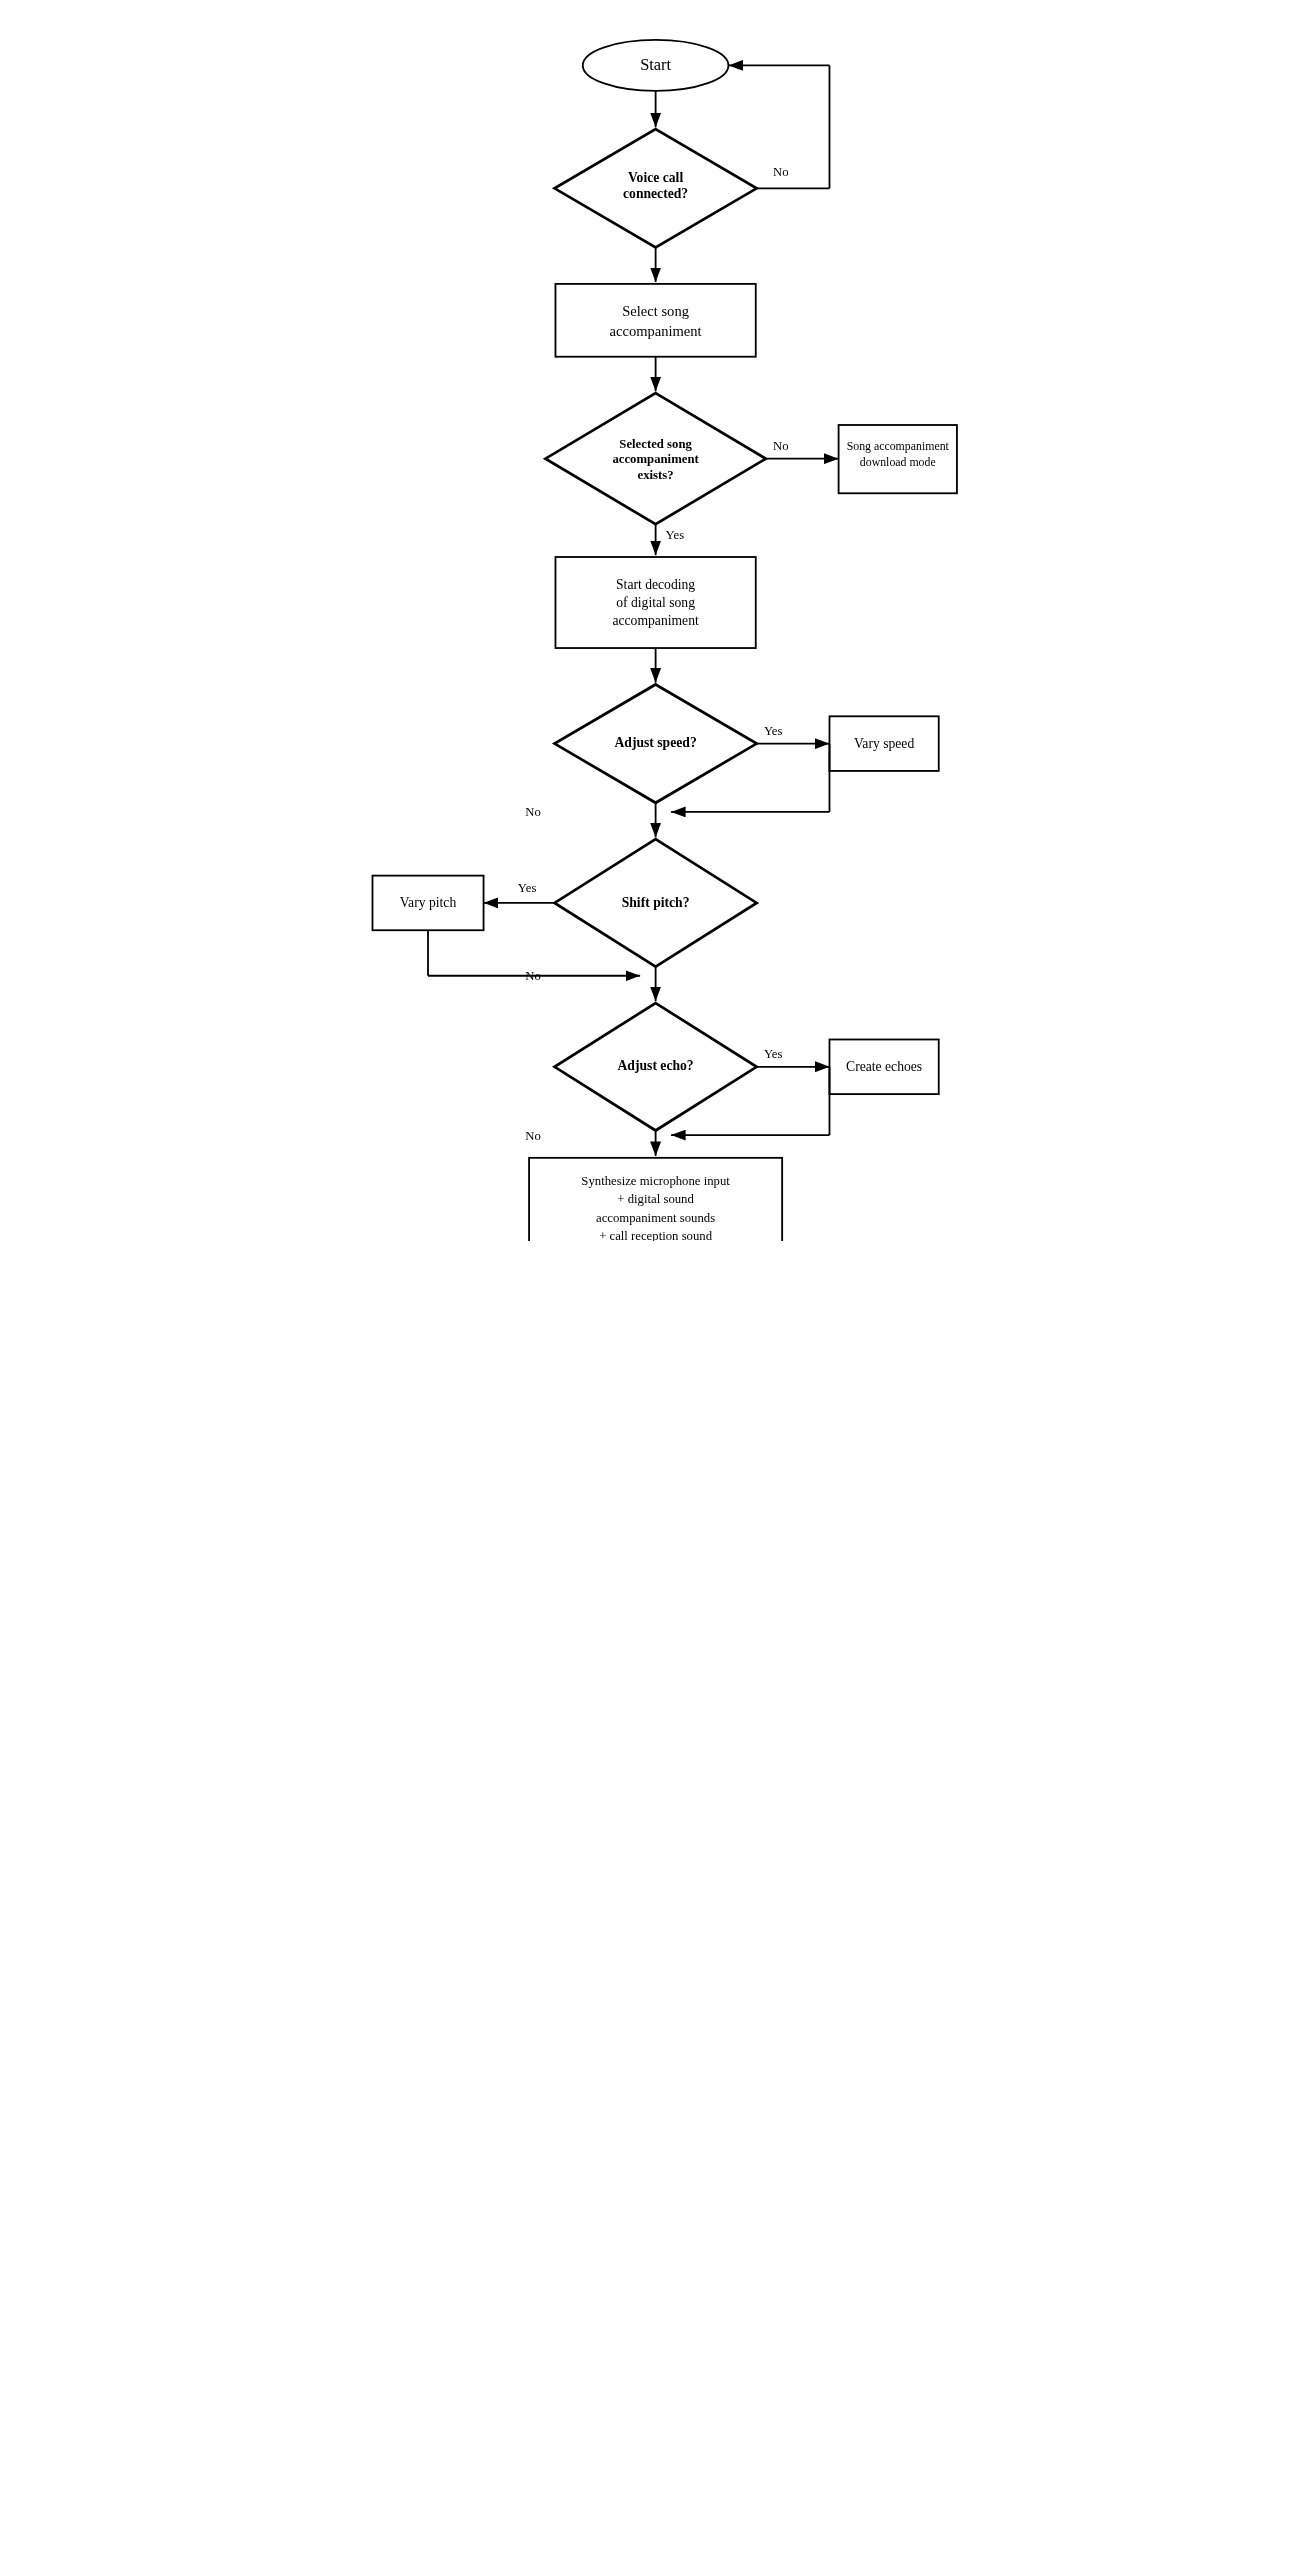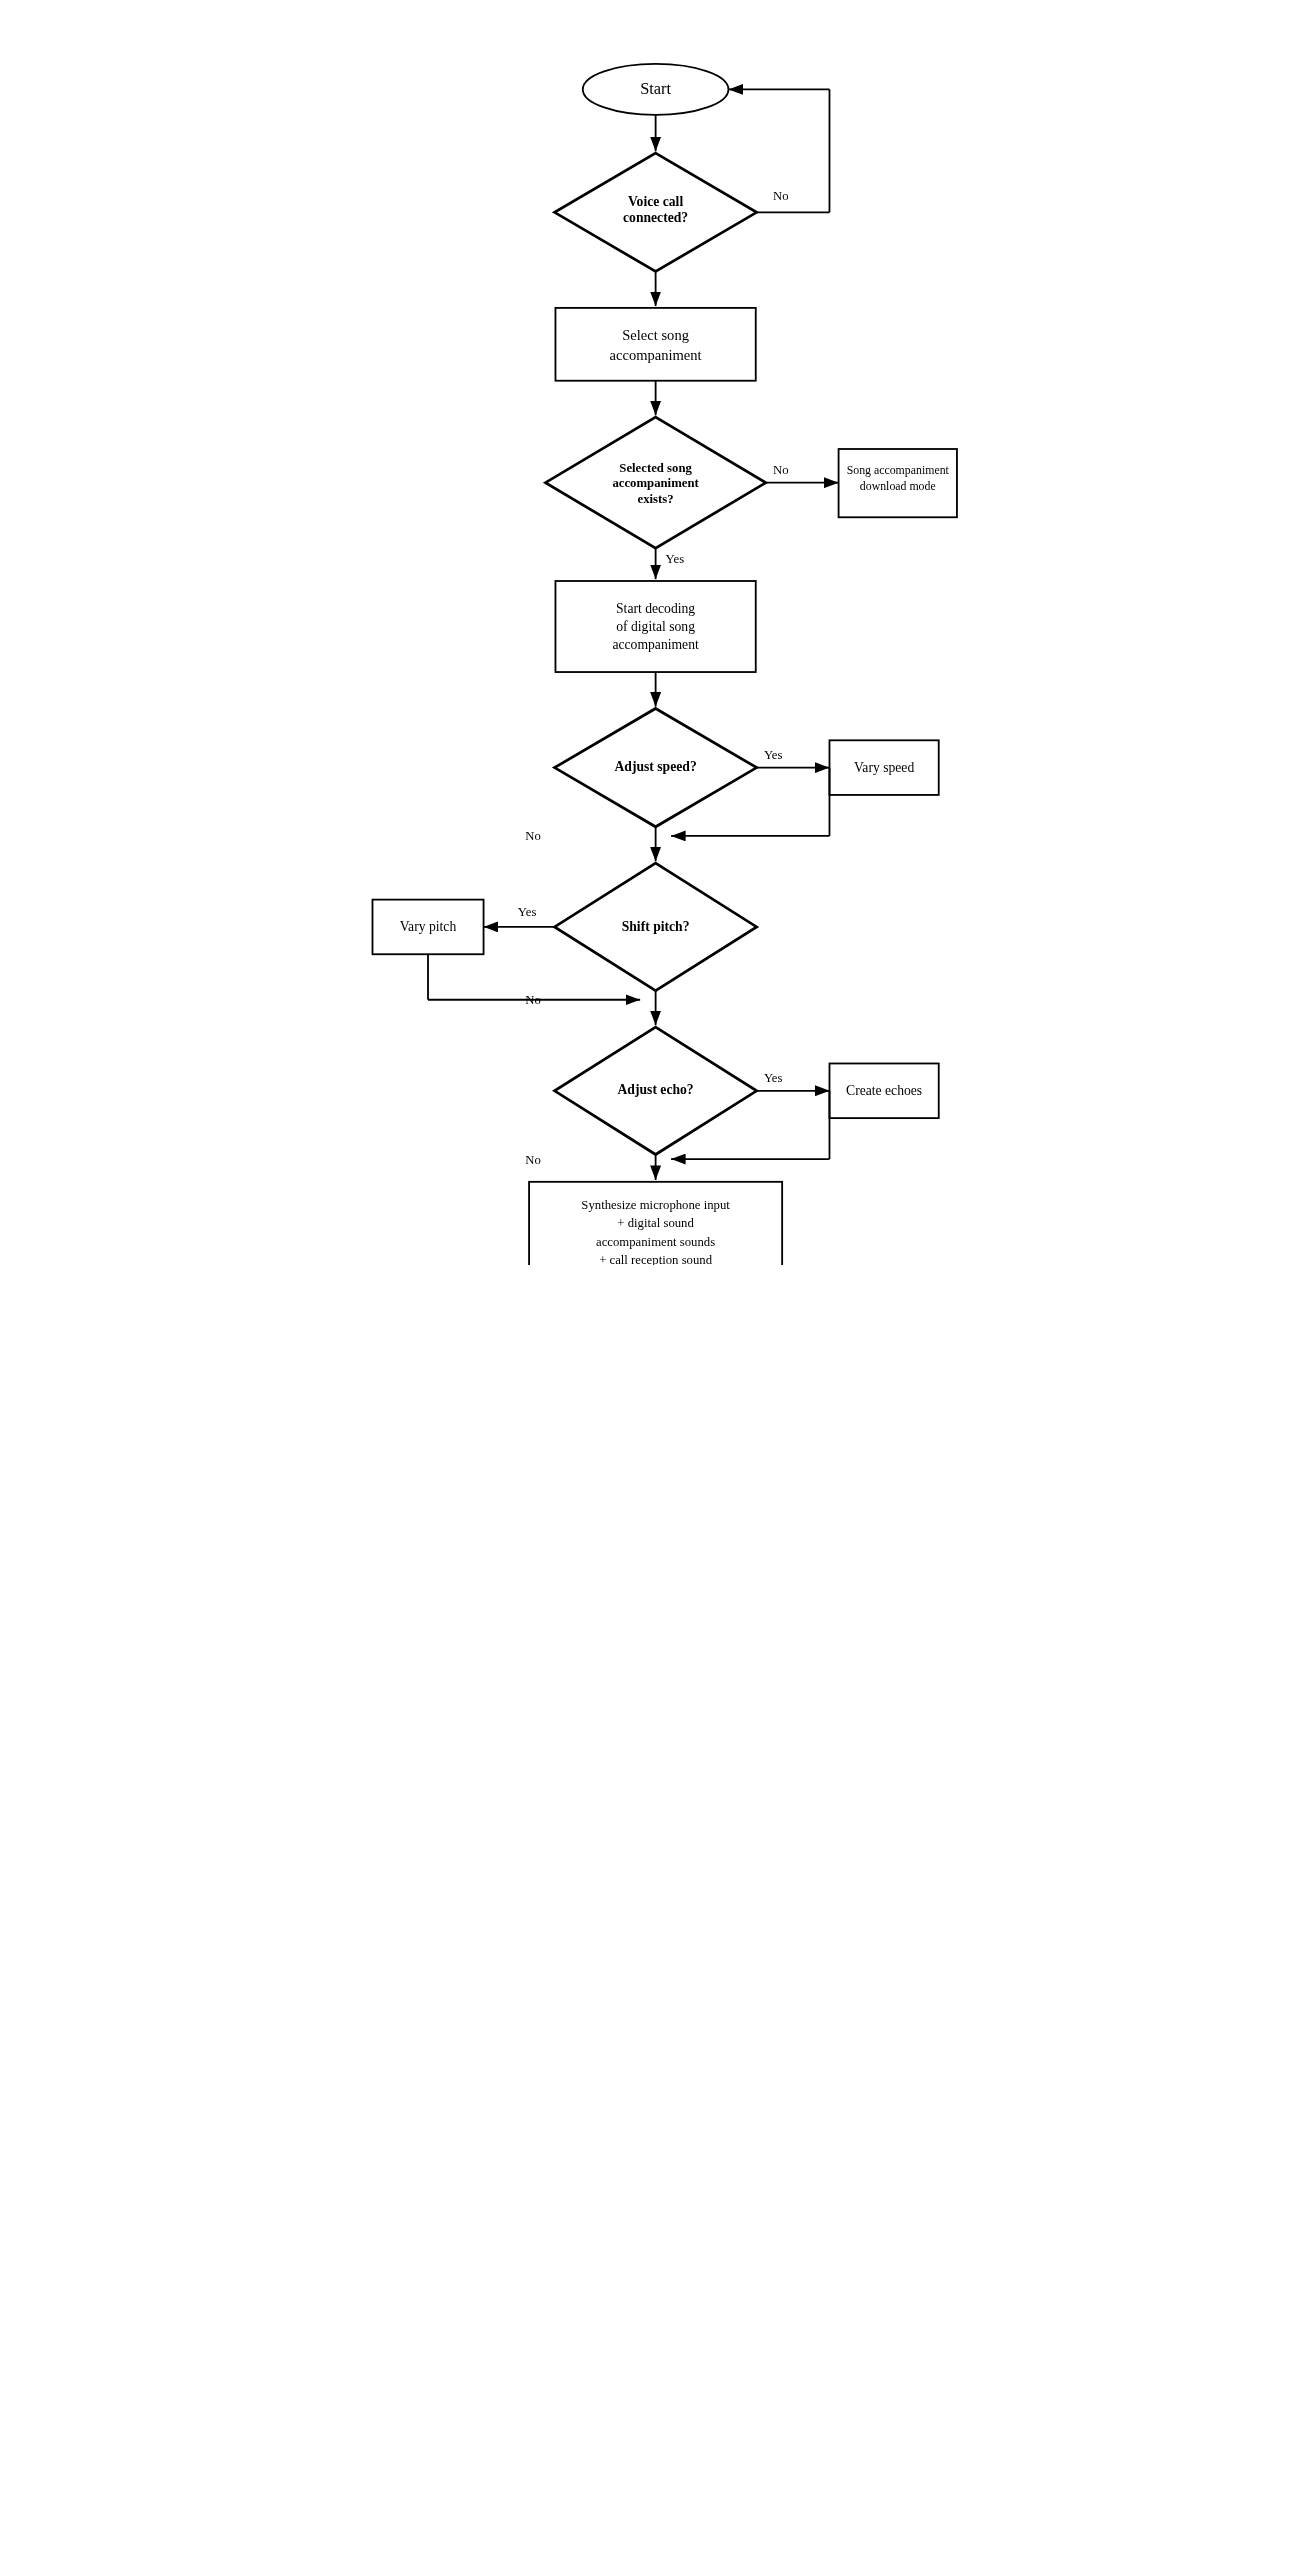--- a/index.html
+++ b/index.html
@@ -8,21 +8,20 @@
       font-family: 'Times New Roman', Times, serif;
       display: flex;
       justify-content: center;
       align-items: flex-start;
       min-height: 100vh;
     }
     .flowchart-container {
       width: 656px;
       padding: 29px 19.4px;
       position: relative;
-      margin-top: 24px;
     }
     svg {
       width: 100%;
       height: auto;
     }
   </style>
 </head>
 <body>
 
 <div class="flowchart-container">

